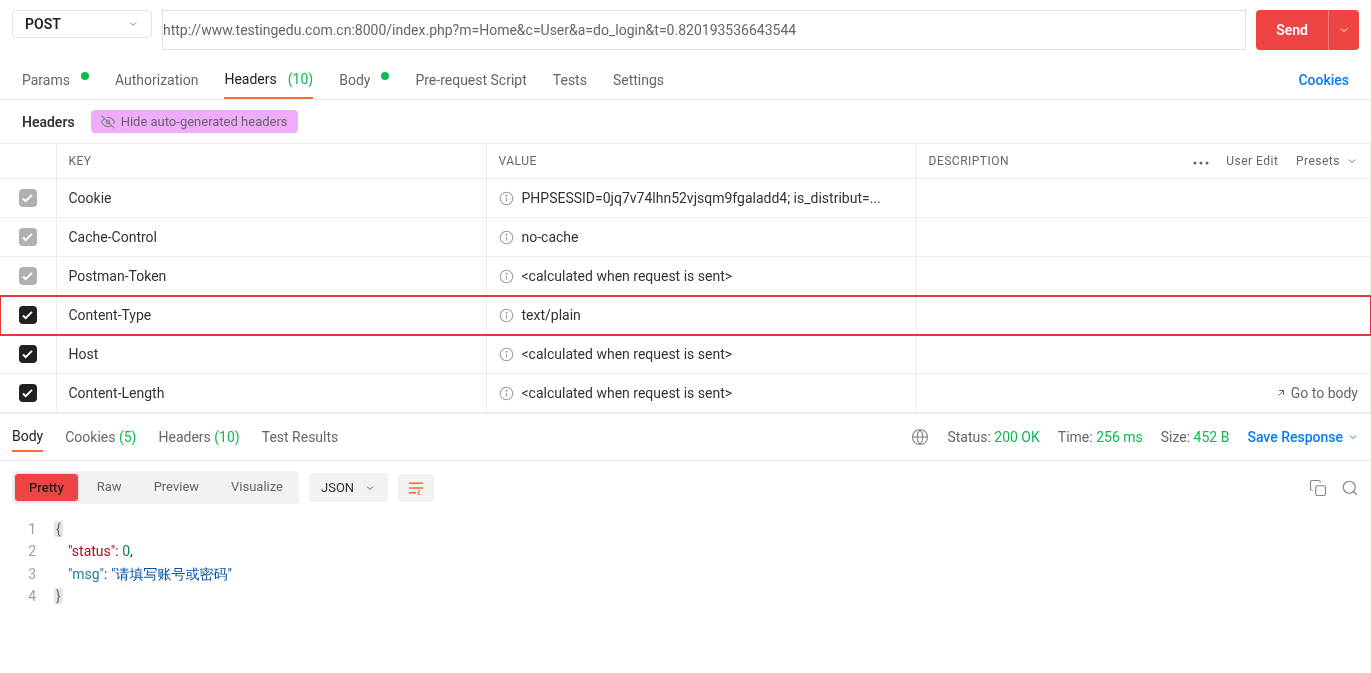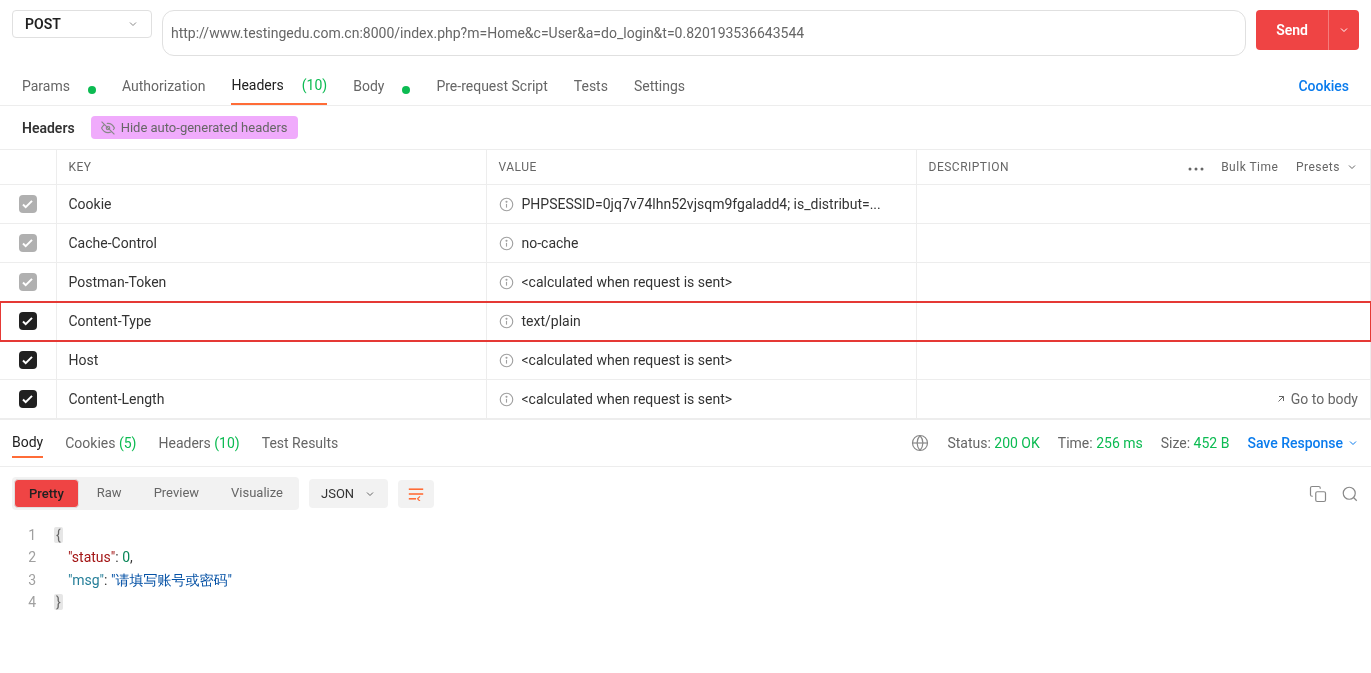--- a/index.html
+++ b/index.html
@@ -1,27 +1,27 @@
 <!DOCTYPE html>
 <html><head>
 <meta charset="utf-8">
 <style>
 * { box-sizing: border-box; margin: 0; padding: 0; font-family: -apple-system, BlinkMacSystemFont, "Segoe UI", Roboto, Arial, sans-serif; }
 body { background: #fff; color: #212121; font-size: 14px; }
 
 .request-bar { display: flex; gap: 10px; padding: 10px 12px; }
 .method-select { display: flex; align-items: center; justify-content: space-between; width: 140px; height: 28px; border: 1px solid #e0e0e0; border-radius: 4px; padding: 0 12px; background: #fff; cursor: pointer; }
 .method-select span { font-weight: 600; }
-.url-input { flex: 1; height: 46px; border: 1px solid #e0e0e0; border-radius: 12px; padding: 0 8px; background: #fff; color: #666; display: flex; align-items: center; font-size: 14px; overflow: hidden; white-space: nowrap; }
+.url-input { flex: 1; height: 40px; border: 1px solid #e0e0e0; border-radius: 0; padding: 0 0; background: #fff; color: #666; display: flex; align-items: center; font-size: 14px; overflow: hidden; white-space: nowrap; }
 .send-btn { display: flex; align-items: center; height: 40px; background: #ef4444; color: #fff; border-radius: 4px; overflow: hidden; cursor: pointer; }
 .send-btn .main { padding: 0 20px; font-weight: 600; border-right: 1px solid rgba(255,255,255,0.3); height: 100%; display: flex; align-items: center; }
 .send-btn .drop { width: 30px; display: flex; align-items: center; justify-content: center; height: 100%; }
 
 .tabs { display: flex; align-items: center; padding: 0 22px; border-bottom: 1px solid #ededed; height: 40px; position: relative; }
-.tabs .tab { padding: 10px 0; margin-right: 26px; color: #666; cursor: pointer; display: flex; align-items: flex-end; gap: 18px; font-size: 14px; }
+.tabs .tab { padding: 10px 0; margin-right: 26px; color: #666; cursor: pointer; display: flex; align-items: flex-start; gap: 11px; font-size: 14px; }
 .tabs .tab.active { color: #212121; border-bottom: 2px solid #ff6c37; margin-bottom: -1px; }
 .tabs .dot { width: 8px; height: 8px; border-radius: 50%; background: #0cbb52; display: inline-block; }
 .tabs .count { color: #0cbb52; }
 .tabs .cookies-link { margin-left: auto; color: #097bed; cursor: pointer; font-weight: 500; }
 
 .headers-bar { display: flex; align-items: center; padding: 10px 22px; gap: 16px; }
 .headers-bar .title { font-weight: 600; color: #333; }
 .hide-btn { display: flex; align-items: center; gap: 6px; background: #f0abfc; border-radius: 4px; padding: 4px 10px; color: #666; cursor: pointer; font-size: 13px; }
 
 .htable { width: 100%; border-collapse: collapse; }
@@ -147,21 +147,21 @@
       <th class="val-col">VALUE</th>
       <th class="desc-col action-cell">
         <span style="float:left">DESCRIPTION</span>
         <span class="seg">
             <svg width="16" height="4" viewBox="0 0 16 4" fill="#666">
               <circle cx="2" cy="2" r="1.5"></circle>
               <circle cx="8" cy="2" r="1.5"></circle>
               <circle cx="14" cy="2" r="1.5"></circle>
             </svg>
           </span>
-        <span class="seg">Bulk Time</span>
+        <span class="seg">User Edit</span>
         <span class="seg">
             <span>Presets</span>
             <svg width="12" height="12" viewBox="0 0 24 24" fill="none" stroke="#666" stroke-width="2">
               <polyline points="6 9 12 15 18 9"></polyline>
             </svg>
           </span>
       </th>
     </tr>
   </thead>
   <tbody id="header-rows">

